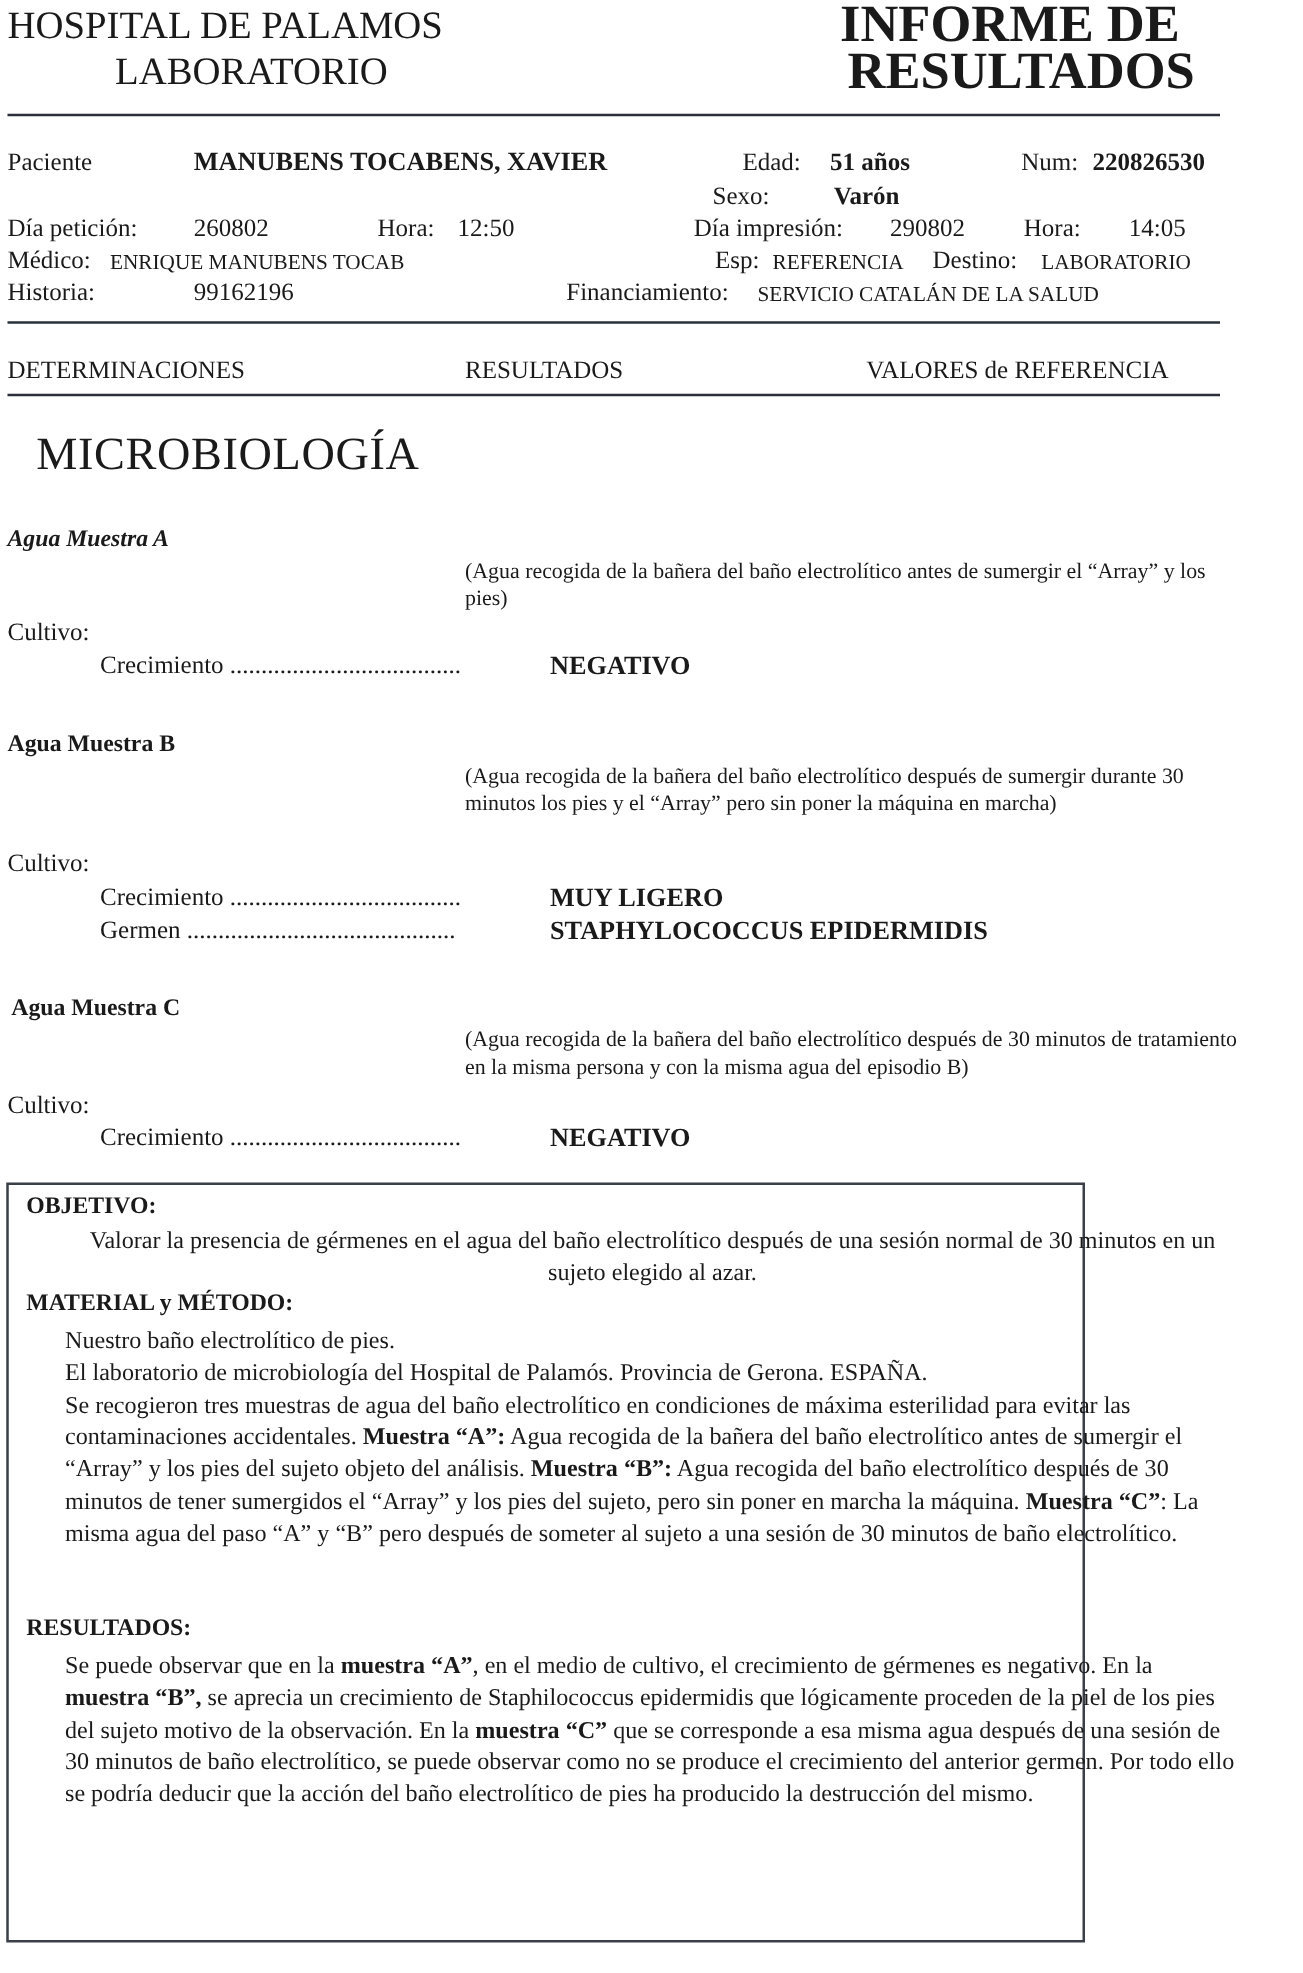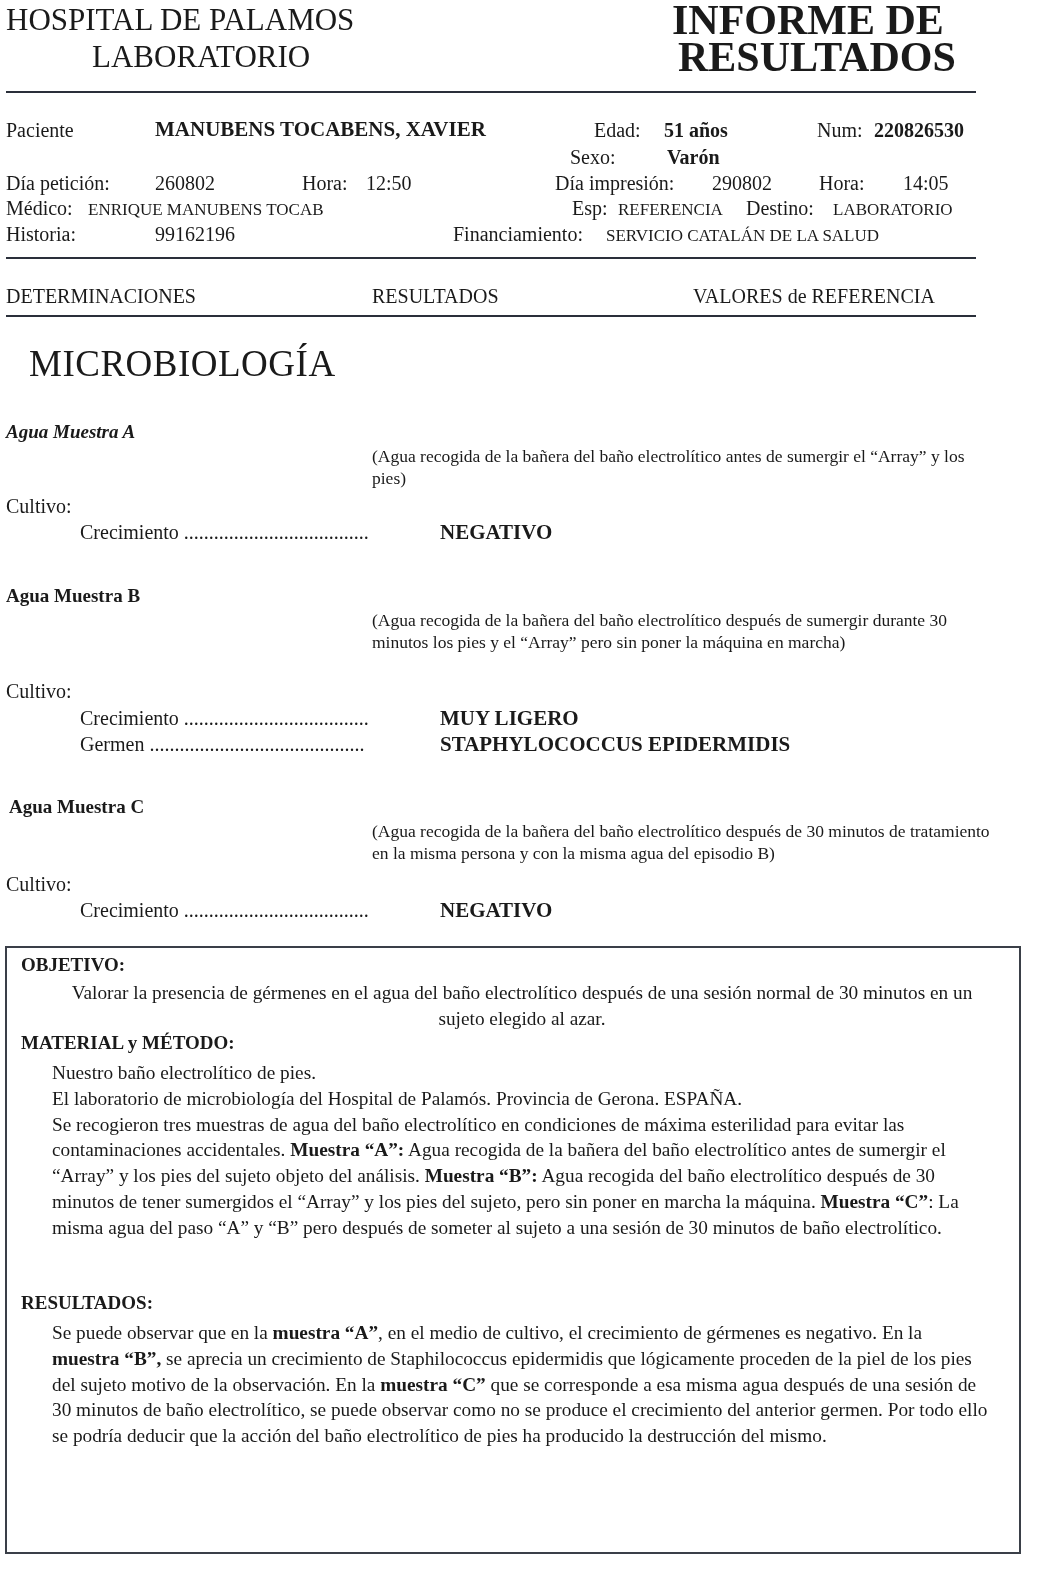--- a/index.html
+++ b/index.html
@@ -14,21 +14,21 @@
   .hdr-right { font-size: 42px; line-height: 36px; font-weight: bold; }
   .meta { font-size: 20px; line-height: 24px; }
   .meta-small { font-size: 17px; }
   .colhdr { font-size: 20px; }
   .section-title { font-size: 37px; font-weight: normal; letter-spacing: 0.5px; margin-left: 23px; }
   .sample-title { font-size: 19px; font-weight: bold; }
   .note { font-size: 17.5px; line-height: 22px; white-space: normal; width: 620px; }
   .body-txt { font-size: 20px; }
   .result-val { font-size: 21px; font-weight: bold; }
   .box {
-    position: absolute; left: 5px; top: 946px; width: 1016px; height: 608px;
+    position: absolute; left: 5px; top: 946px; width: 863px; height: 608px;
     border: 2px solid #3a3f48; box-sizing: border-box;
   }
   .box-head { font-size: 19px; font-weight: bold; position: absolute; left: 14px; }
   .para {
     position: absolute; left: 45px; width: 940px; font-size: 19.3px; line-height: 25.8px;
     white-space: normal;
   }
 </style>
 </head>
 <body>

